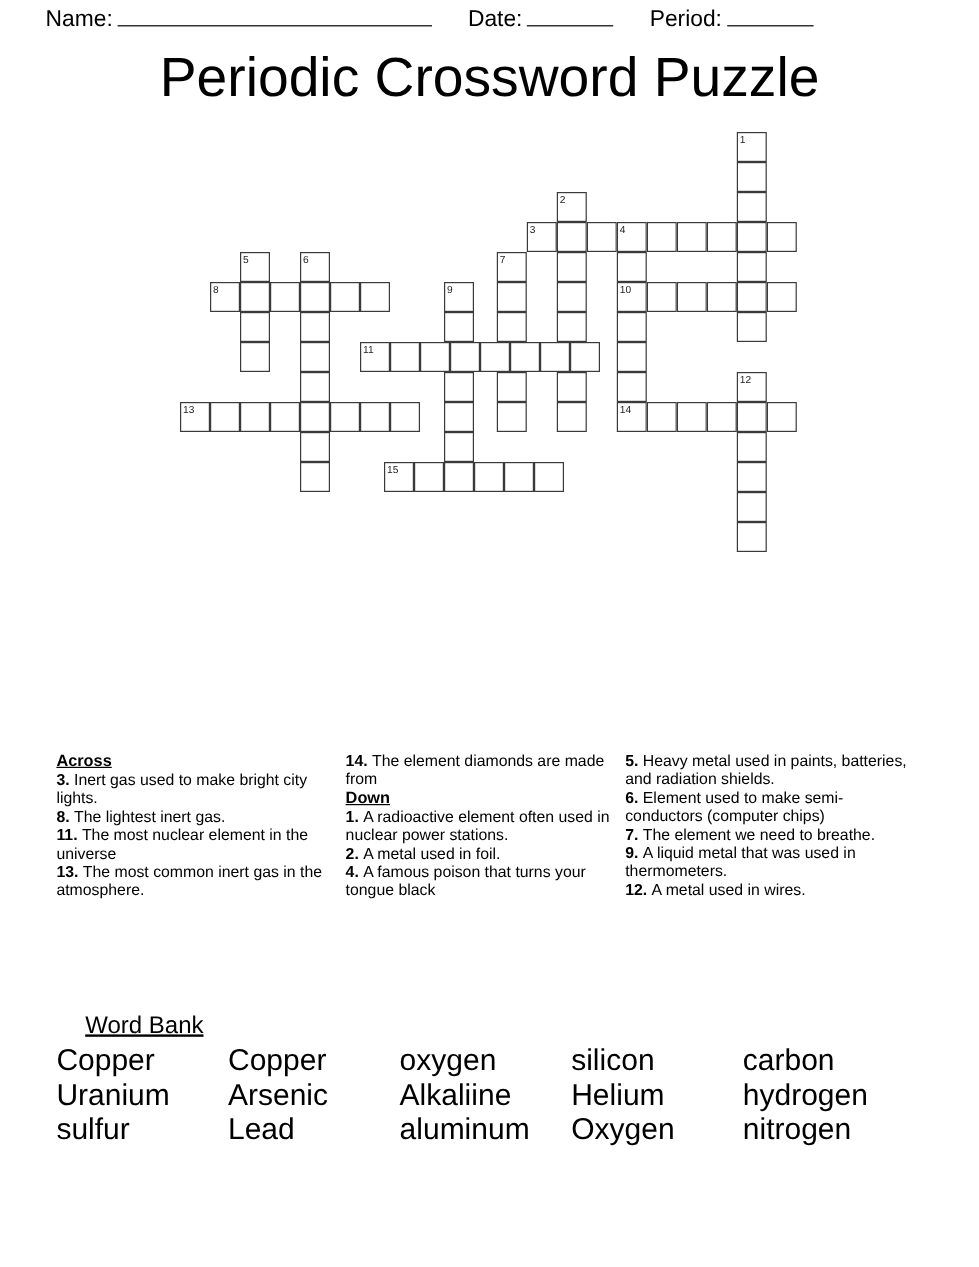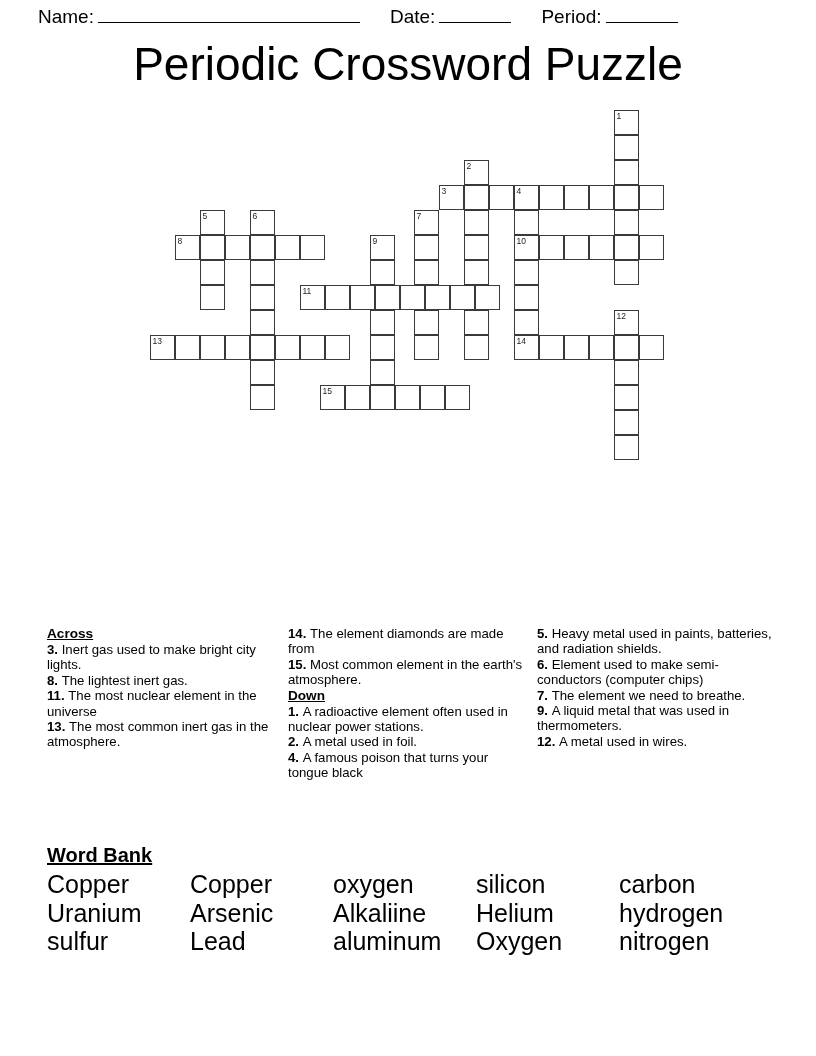--- a/index.html
+++ b/index.html
@@ -94,21 +94,21 @@
   }
   .clue-col {
     position: absolute;
     top: 0;
     font-size: 13.2px;
     line-height: 15.4px;
     font-family: "Liberation Sans", sans-serif;
   }
   .clue-col-1 { left: 47px;  width: 238px; }
   .clue-col-2 { left: 288px; width: 238px; }
-  .clue-col-3 { left: 537px; width: 238px; }
+  .clue-col-3 { left: 521px; width: 238px; }
 
   .clue-heading {
     font-weight: bold;
     text-decoration: underline;
     font-size: 13.6px;
     line-height: 16px;
     display: block;
   }
   .clue-item {
     display: block;
@@ -120,25 +120,26 @@
 
   
   #word-bank {
     position: absolute;
     left: 47px;
     top: 843px;
     width: 740px;
   }
   .wb-title {
     font-size: 20px;
-    font-weight: bold;
+    font-weight: normal;
     text-decoration: underline;
     line-height: 25px;
     display: block;
     margin-bottom: 2px;
+    margin-left: 24px;
   }
   .wb-grid {
     display: grid;
     grid-template-columns: 143px 143px 143px 143px 143px;
     row-gap: 0px;
   }
   .wb-word {
     font-size: 25px;
     line-height: 28.5px;
     white-space: nowrap;
@@ -288,21 +289,20 @@
 <div id="clues">
   <div class="clue-col clue-col-1">
       <span class="clue-heading">Across</span>
       <p class="clue-item"><span class="clue-num">3. </span><span>Inert gas used to make bright city lights.</span></p>
       <p class="clue-item"><span class="clue-num">8. </span><span>The lightest inert gas.</span></p>
       <p class="clue-item"><span class="clue-num">11. </span><span>The most nuclear element in the universe</span></p>
       <p class="clue-item"><span class="clue-num">13. </span><span>The most common inert gas in the atmosphere.</span></p>
     </div>
   <div class="clue-col clue-col-2">
       <p class="clue-item"><span class="clue-num">14. </span><span>The element diamonds are made from</span></p>
-      <p class="clue-item"><span class="clue-num">15. </span><span>Most common element in the earth's atmosphere.</span></p>
       <span class="clue-heading">Down</span>
       <p class="clue-item"><span class="clue-num">1. </span><span>A radioactive element often used in nuclear power stations.</span></p>
       <p class="clue-item"><span class="clue-num">2. </span><span>A metal used in foil.</span></p>
       <p class="clue-item"><span class="clue-num">4. </span><span>A famous poison that turns your tongue black</span></p>
     </div>
   <div class="clue-col clue-col-3">
       <p class="clue-item"><span class="clue-num">5. </span><span>Heavy metal used in paints, batteries, and radiation shields.</span></p>
       <p class="clue-item"><span class="clue-num">6. </span><span>Element used to make semi-conductors (computer chips)</span></p>
       <p class="clue-item"><span class="clue-num">7. </span><span>The element we need to breathe.</span></p>
       <p class="clue-item"><span class="clue-num">9. </span><span>A liquid metal that was used in thermometers.</span></p>

